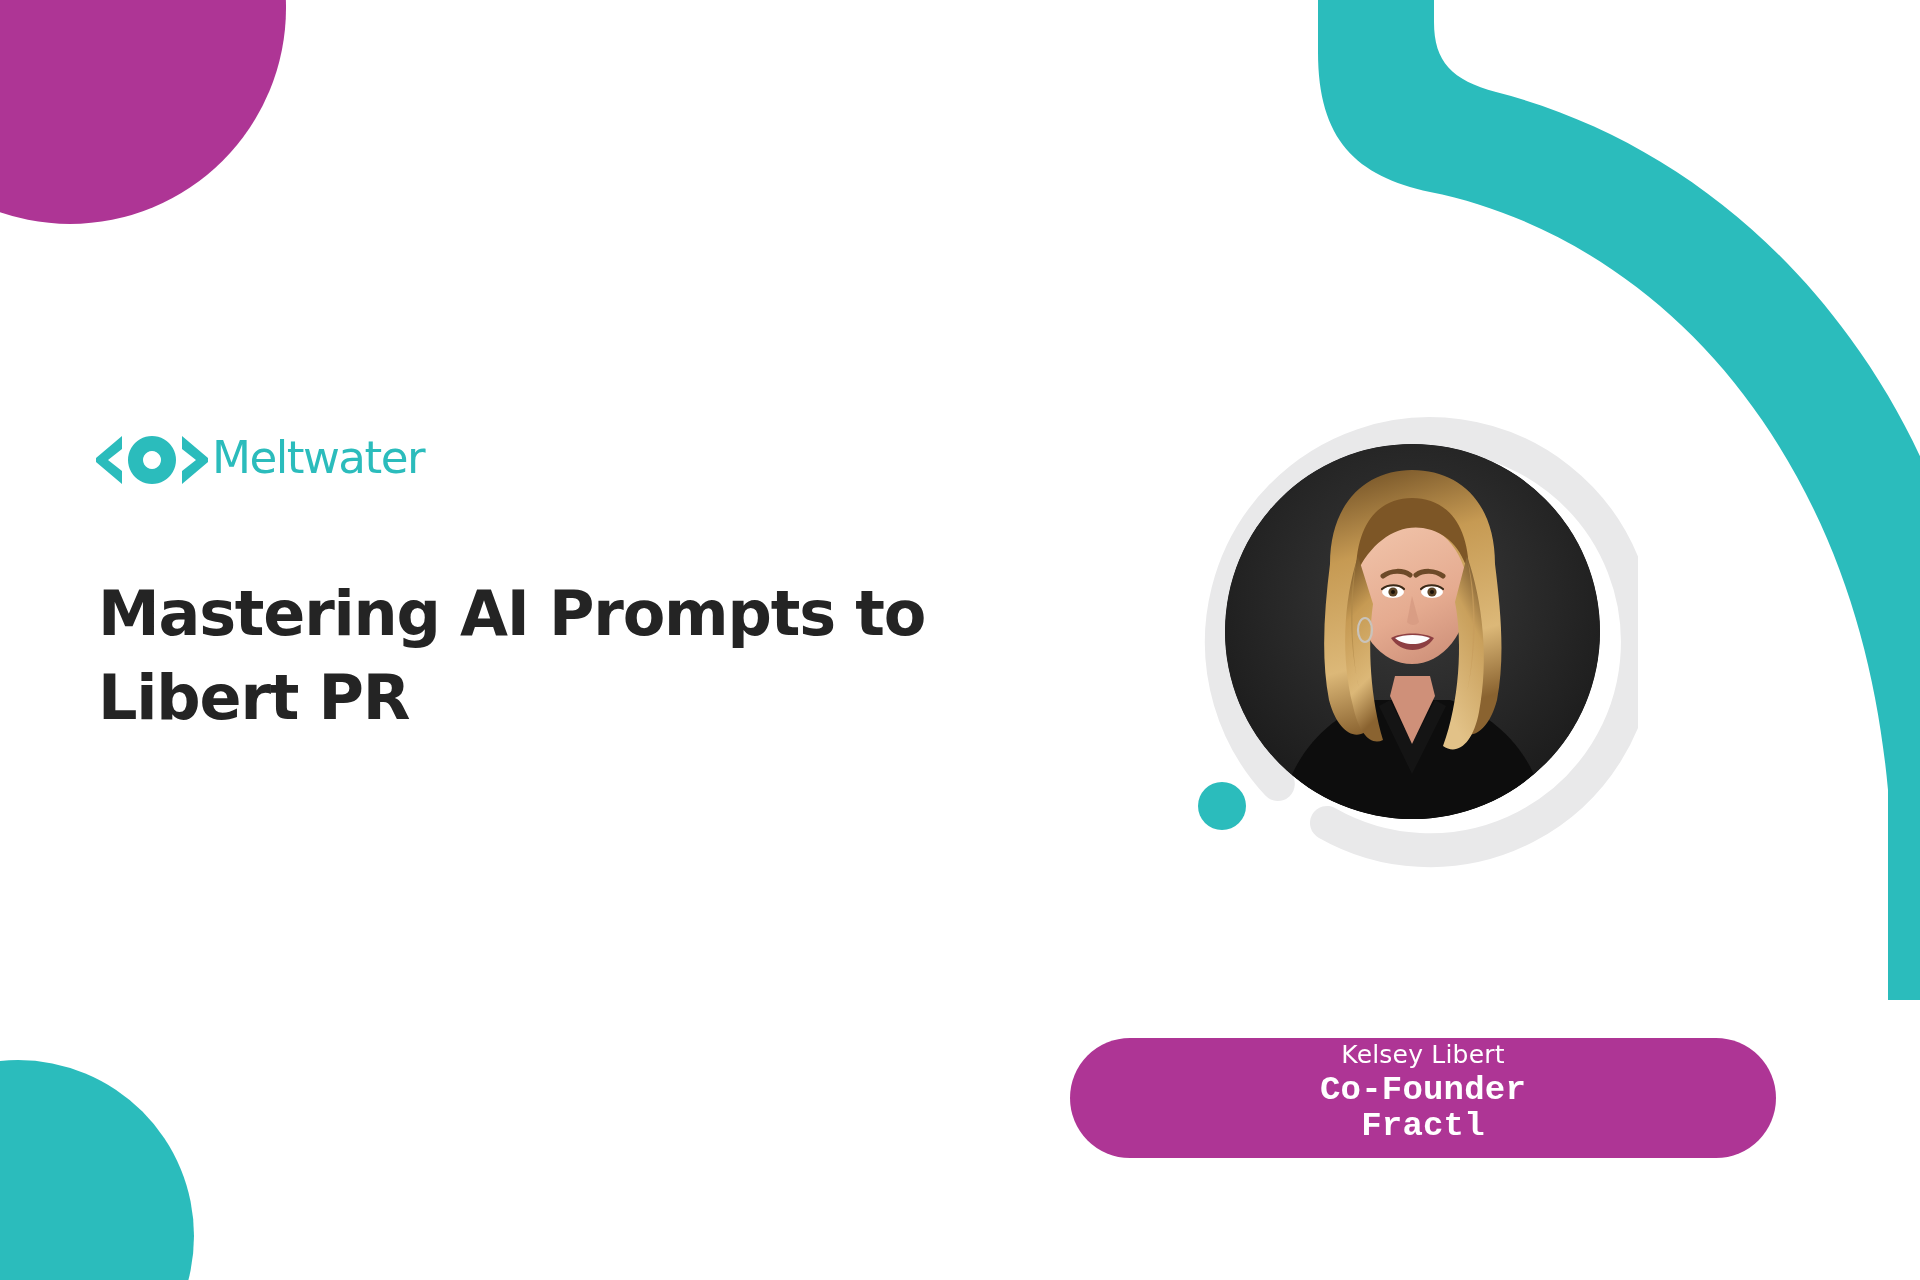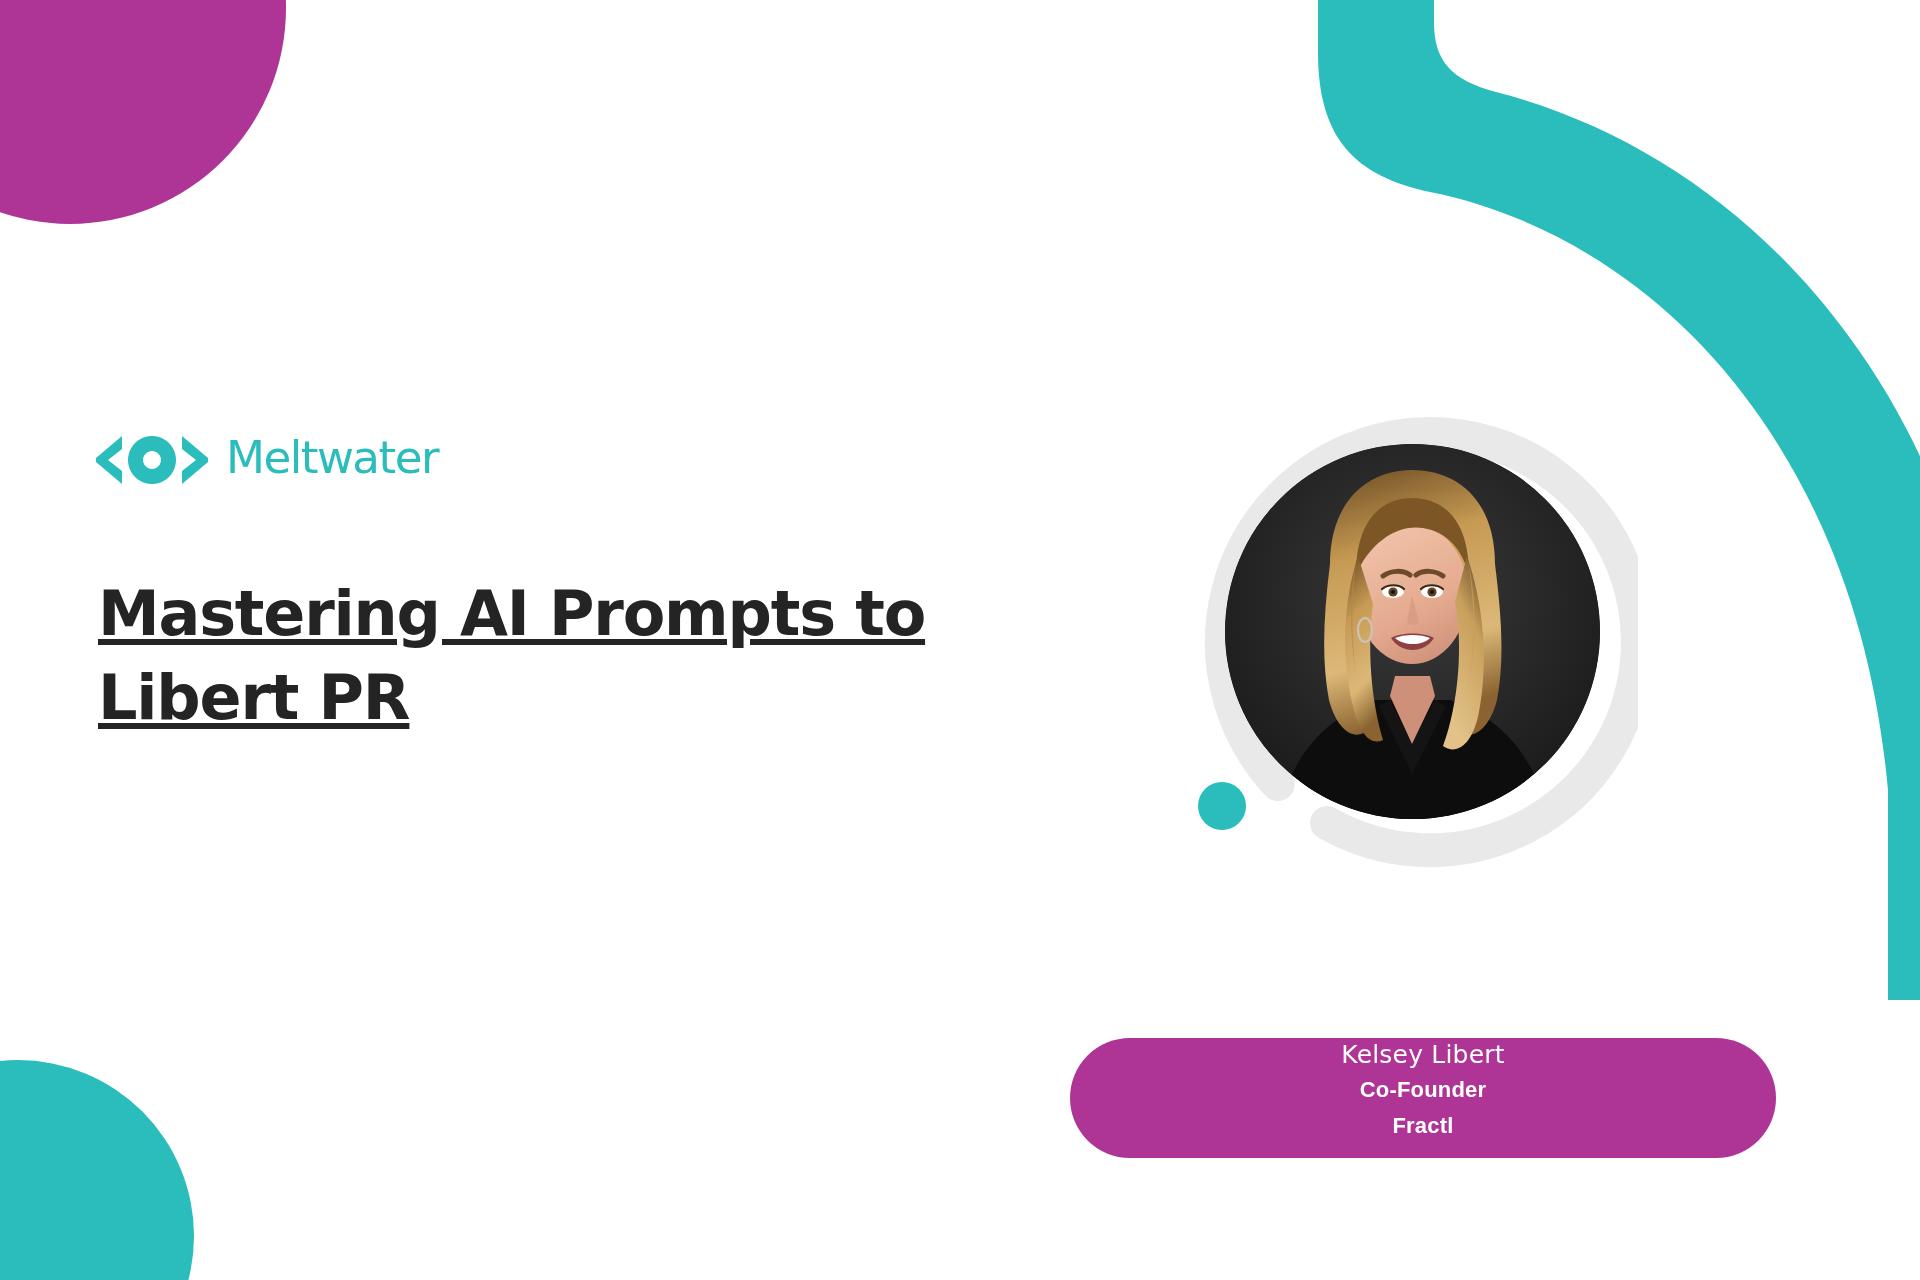--- a/index.html
+++ b/index.html
@@ -28,21 +28,21 @@
     pointer-events: none;
   }
 
   
   .logo-lockup {
     position: absolute;
     left: 96px;
     top: 432px;
     display: flex;
     align-items: center;
-    gap: 18px;
+    gap: 4px;
   }
   .logo-mark {
     display: block;
     width: 112px;
     height: 56px;
   }
   .logo-word {
     display: block;
     height: 50px;
   }
@@ -56,21 +56,20 @@
   }
   .title-line {
     display: block;
     font-family: "DejaVu Sans", "Liberation Sans", sans-serif;
     font-weight: bold;
     font-size: 62px;
     line-height: 84px;
     letter-spacing: -1.2px;
     color: #242424;
     white-space: nowrap;
-    text-decoration: underline;
   }
 
   
   .portrait-wrap {
     position: absolute;
     left: 1168px;
     top: 408px;
     width: 470px;
     height: 470px;
   }
@@ -122,23 +121,23 @@
   .speaker-name {
     font-family: "DejaVu Sans", "Liberation Sans", sans-serif;
     font-weight: normal;
     font-size: 25px;
     line-height: 34px;
     color: #ffffff;
     letter-spacing: 0.2px;
   }
   .speaker-role,
   .speaker-company {
-    font-family: Liberation Sans, sans-serif;
+    font-family: Liberation Mono, monospace;
     font-weight: bold;
-    font-size: 22px;
+    font-size: 34px;
     line-height: 36px;
     color: #ffffff;
     letter-spacing: 0.2px;
   }
 </style>
 </head>
 <body>
 
 <div id="slide">
 

